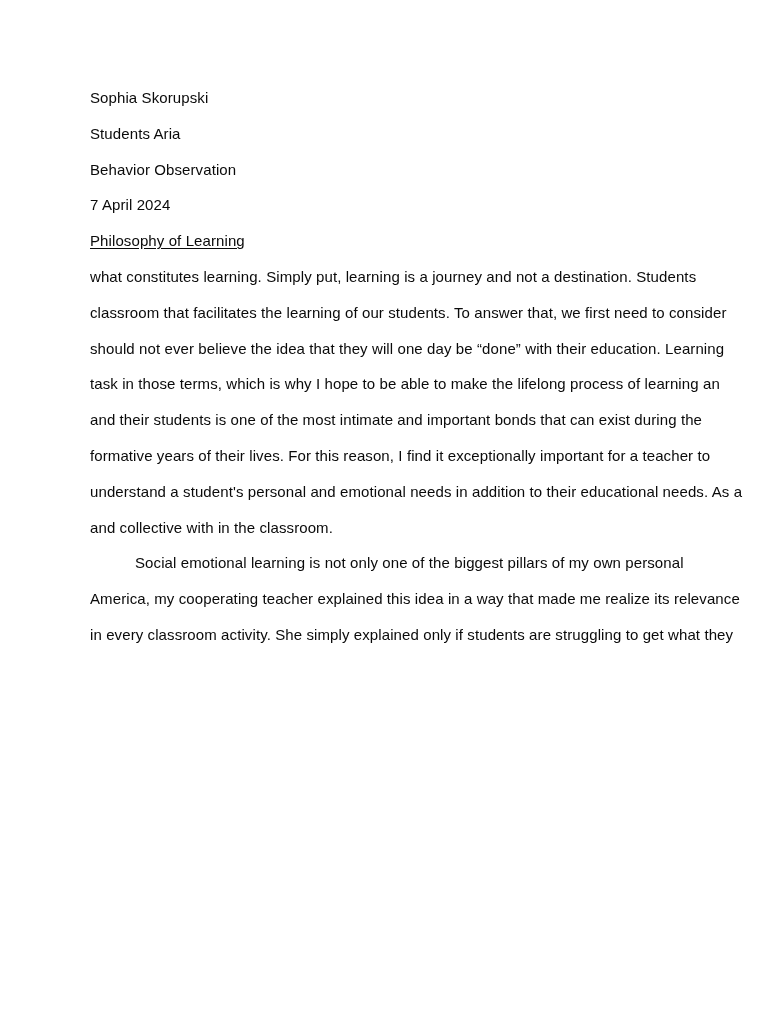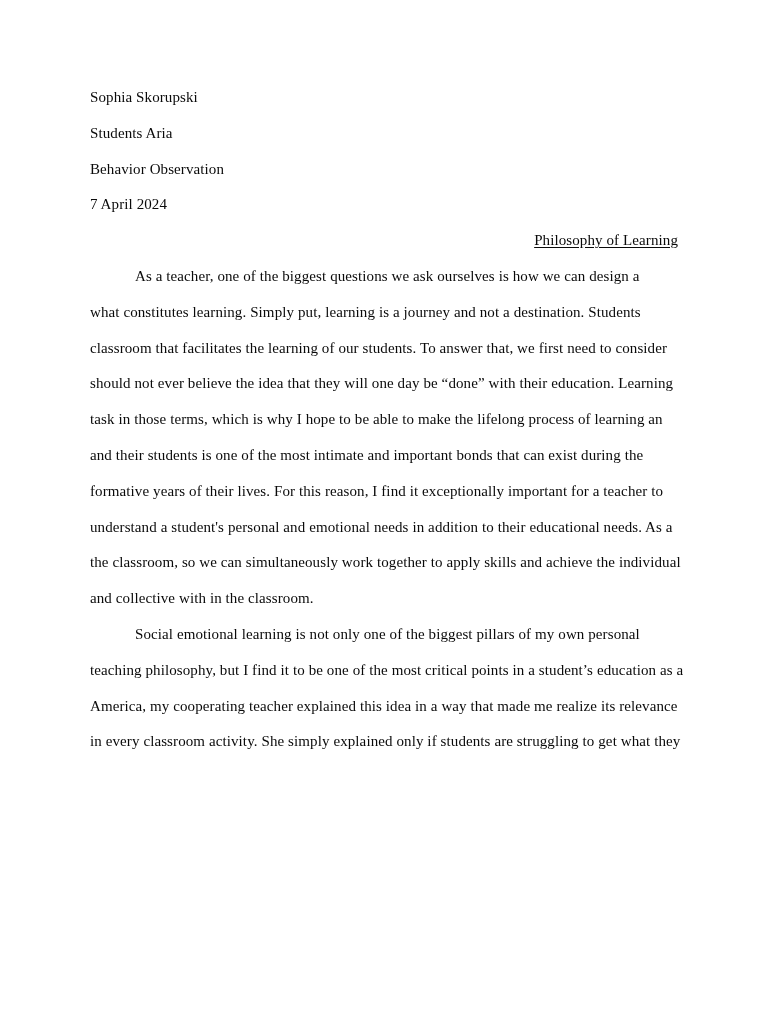--- a/index.html
+++ b/index.html
@@ -10,36 +10,36 @@
   .page {
     position: relative;
     width: 768px;
     height: 1024px;
     background: #ffffff;
     overflow: hidden;
   }
   .content {
     padding: 80px 0 0 90px;
     width: 588px;
-    font-family: Liberation Serif, serif;
+    font-family: Liberation Sans, sans-serif;
     font-size: 15px;
     color: #0a0a0a;
     -webkit-font-smoothing: antialiased;
   }
   .line {
     height: 35.8px;
     line-height: 35.8px;
     white-space: nowrap;
     letter-spacing: 0.1px;
   }
   .indent {
     padding-left: 45px;
   }
   .title-line {
-    text-align: right;
+    text-align: left;
     white-space: nowrap;
   }
   .u {
     text-decoration: underline;
     text-underline-offset: 2px;
   }
 </style>
 </head>
 <body>
 
@@ -48,30 +48,27 @@
 
     <div class="line">Sophia Skorupski</div>
     <div class="line">Students Aria</div>
     <div class="line">Behavior Observation</div>
     <div class="line">7 April 2024</div>
 
     <div class="line title-line">
       <span class="u">Philosophy of Learning</span>
     </div>
 
-    <div class="line indent">As a teacher, one of the biggest questions we ask ourselves is how we can design a</div>
     <div class="line">what constitutes learning. Simply put, learning is a journey and not a destination. Students</div>
     <div class="line">classroom that facilitates the learning of our students. To answer that, we first need to consider</div>
     <div class="line">should not ever believe the idea that they will one day be “done” with their education. Learning</div>
     <div class="line">task in those terms, which is why I hope to be able to make the lifelong process of learning an</div>
     <div class="line">and their students is one of the most intimate and important bonds that can exist during the</div>
     <div class="line">formative years of their lives. For this reason, I find it exceptionally important for a teacher to</div>
     <div class="line">understand a student's personal and emotional needs in addition to their educational needs. As a</div>
-    <div class="line">the classroom, so we can simultaneously work together to apply skills and achieve the individual</div>
     <div class="line">and collective with in the classroom.</div>
 
     <div class="line indent">Social emotional learning is not only one of the biggest pillars of my own personal</div>
-    <div class="line">teaching philosophy, but I find it to be one of the most critical points in a student’s education as a</div>
     <div class="line">America, my cooperating teacher explained this idea in a way that made me realize its relevance</div>
     <div class="line">in every classroom activity. She simply explained only if students are struggling to get what they</div>
 
   </div>
 </div>
 
 </body></html>

